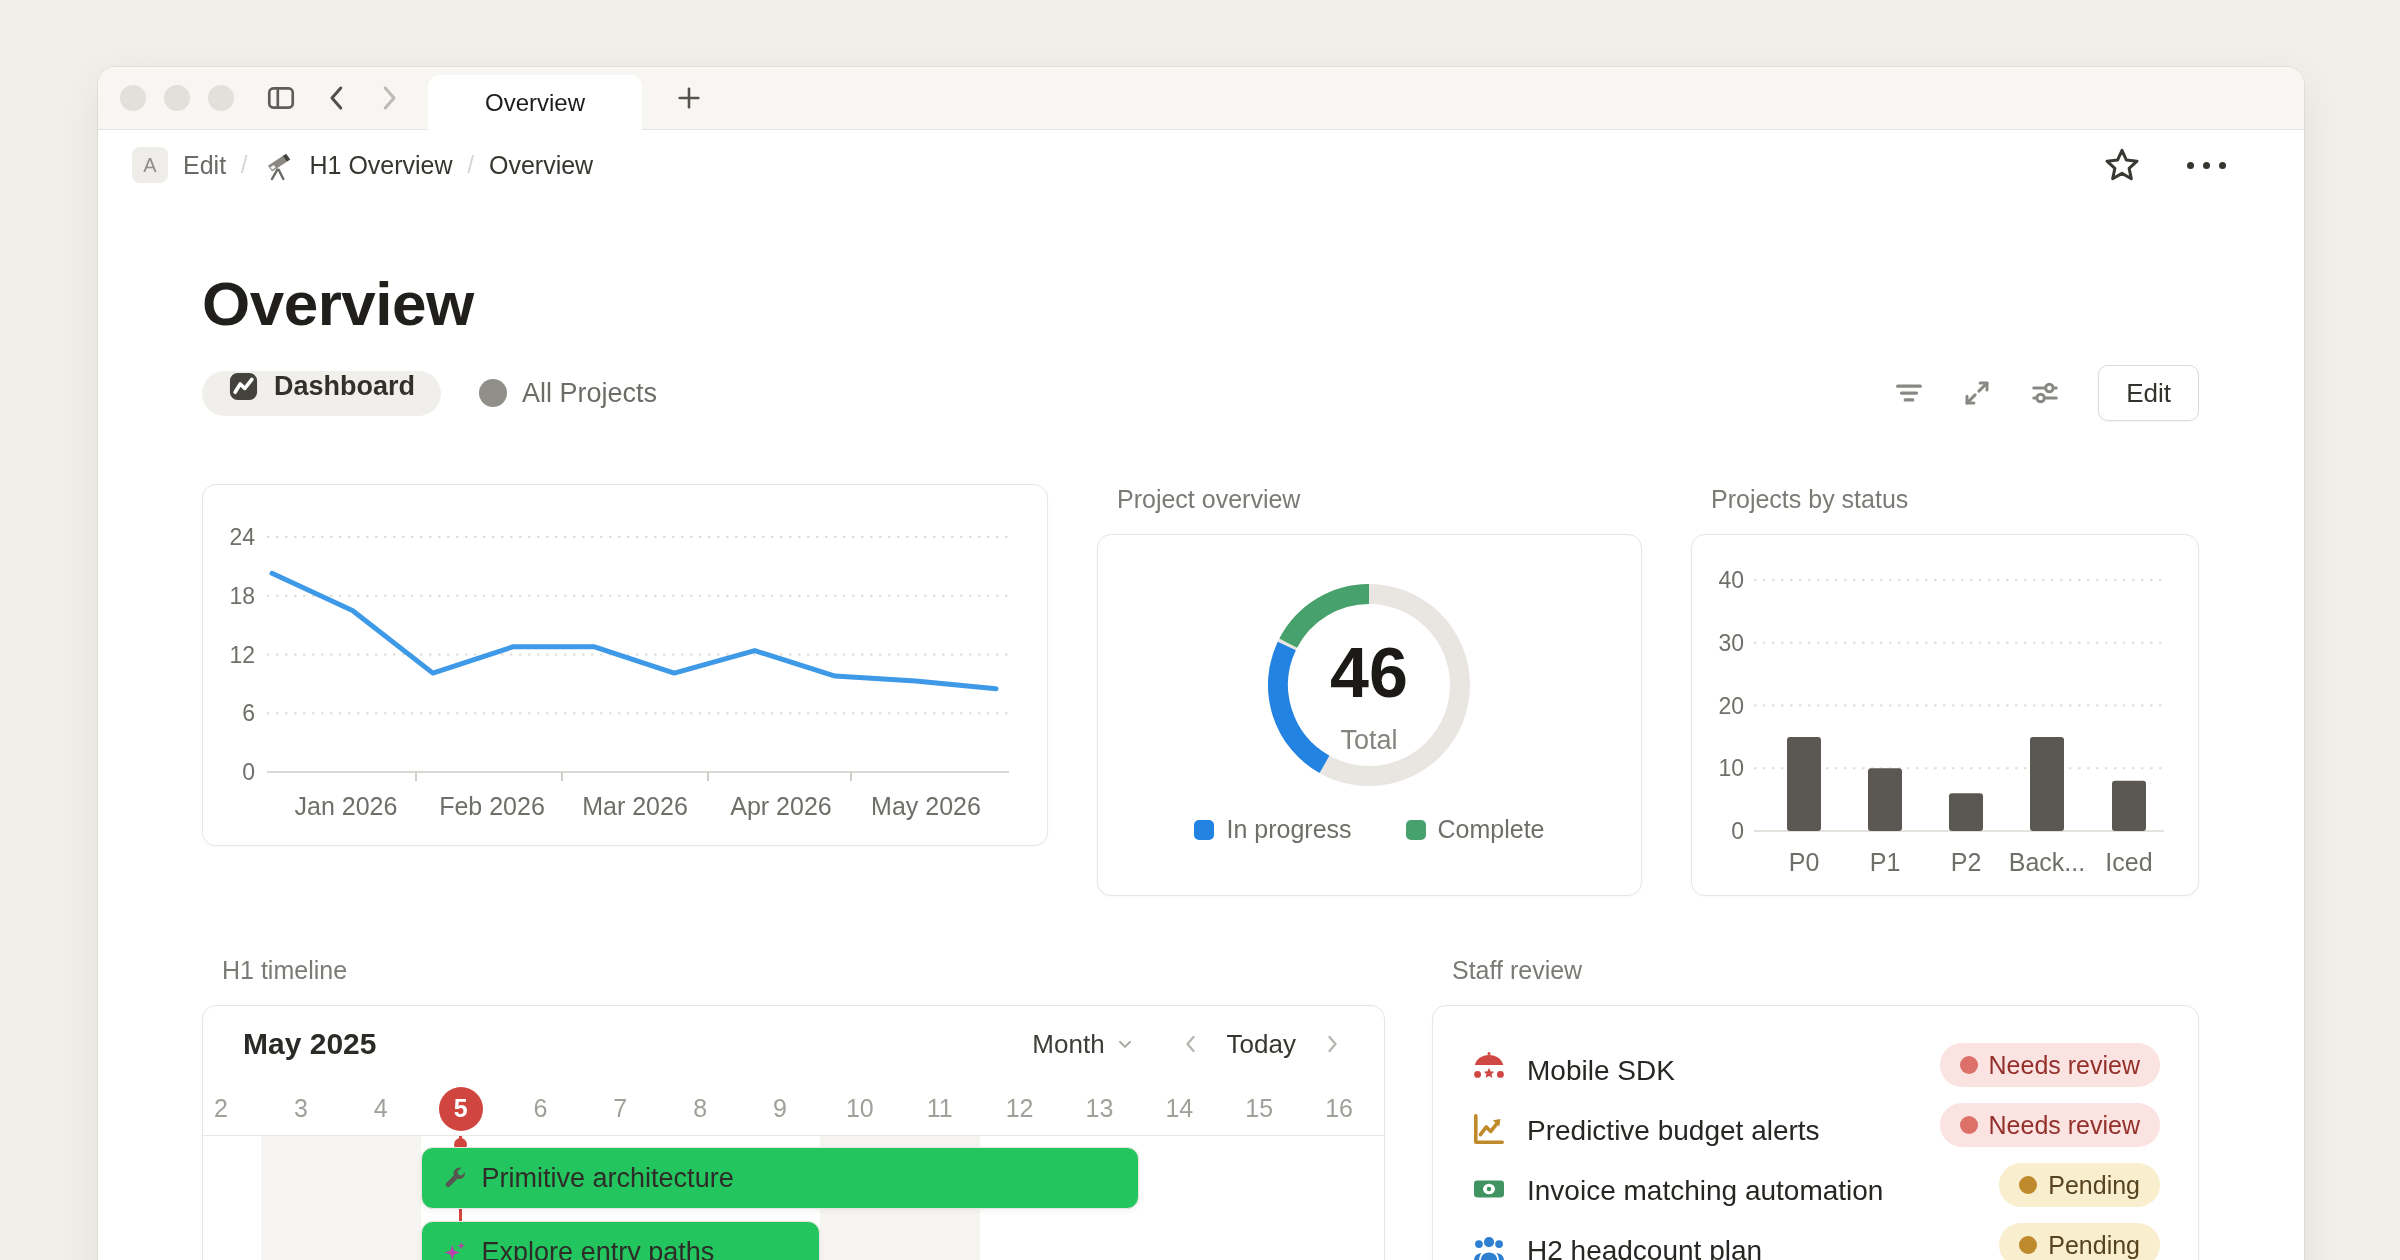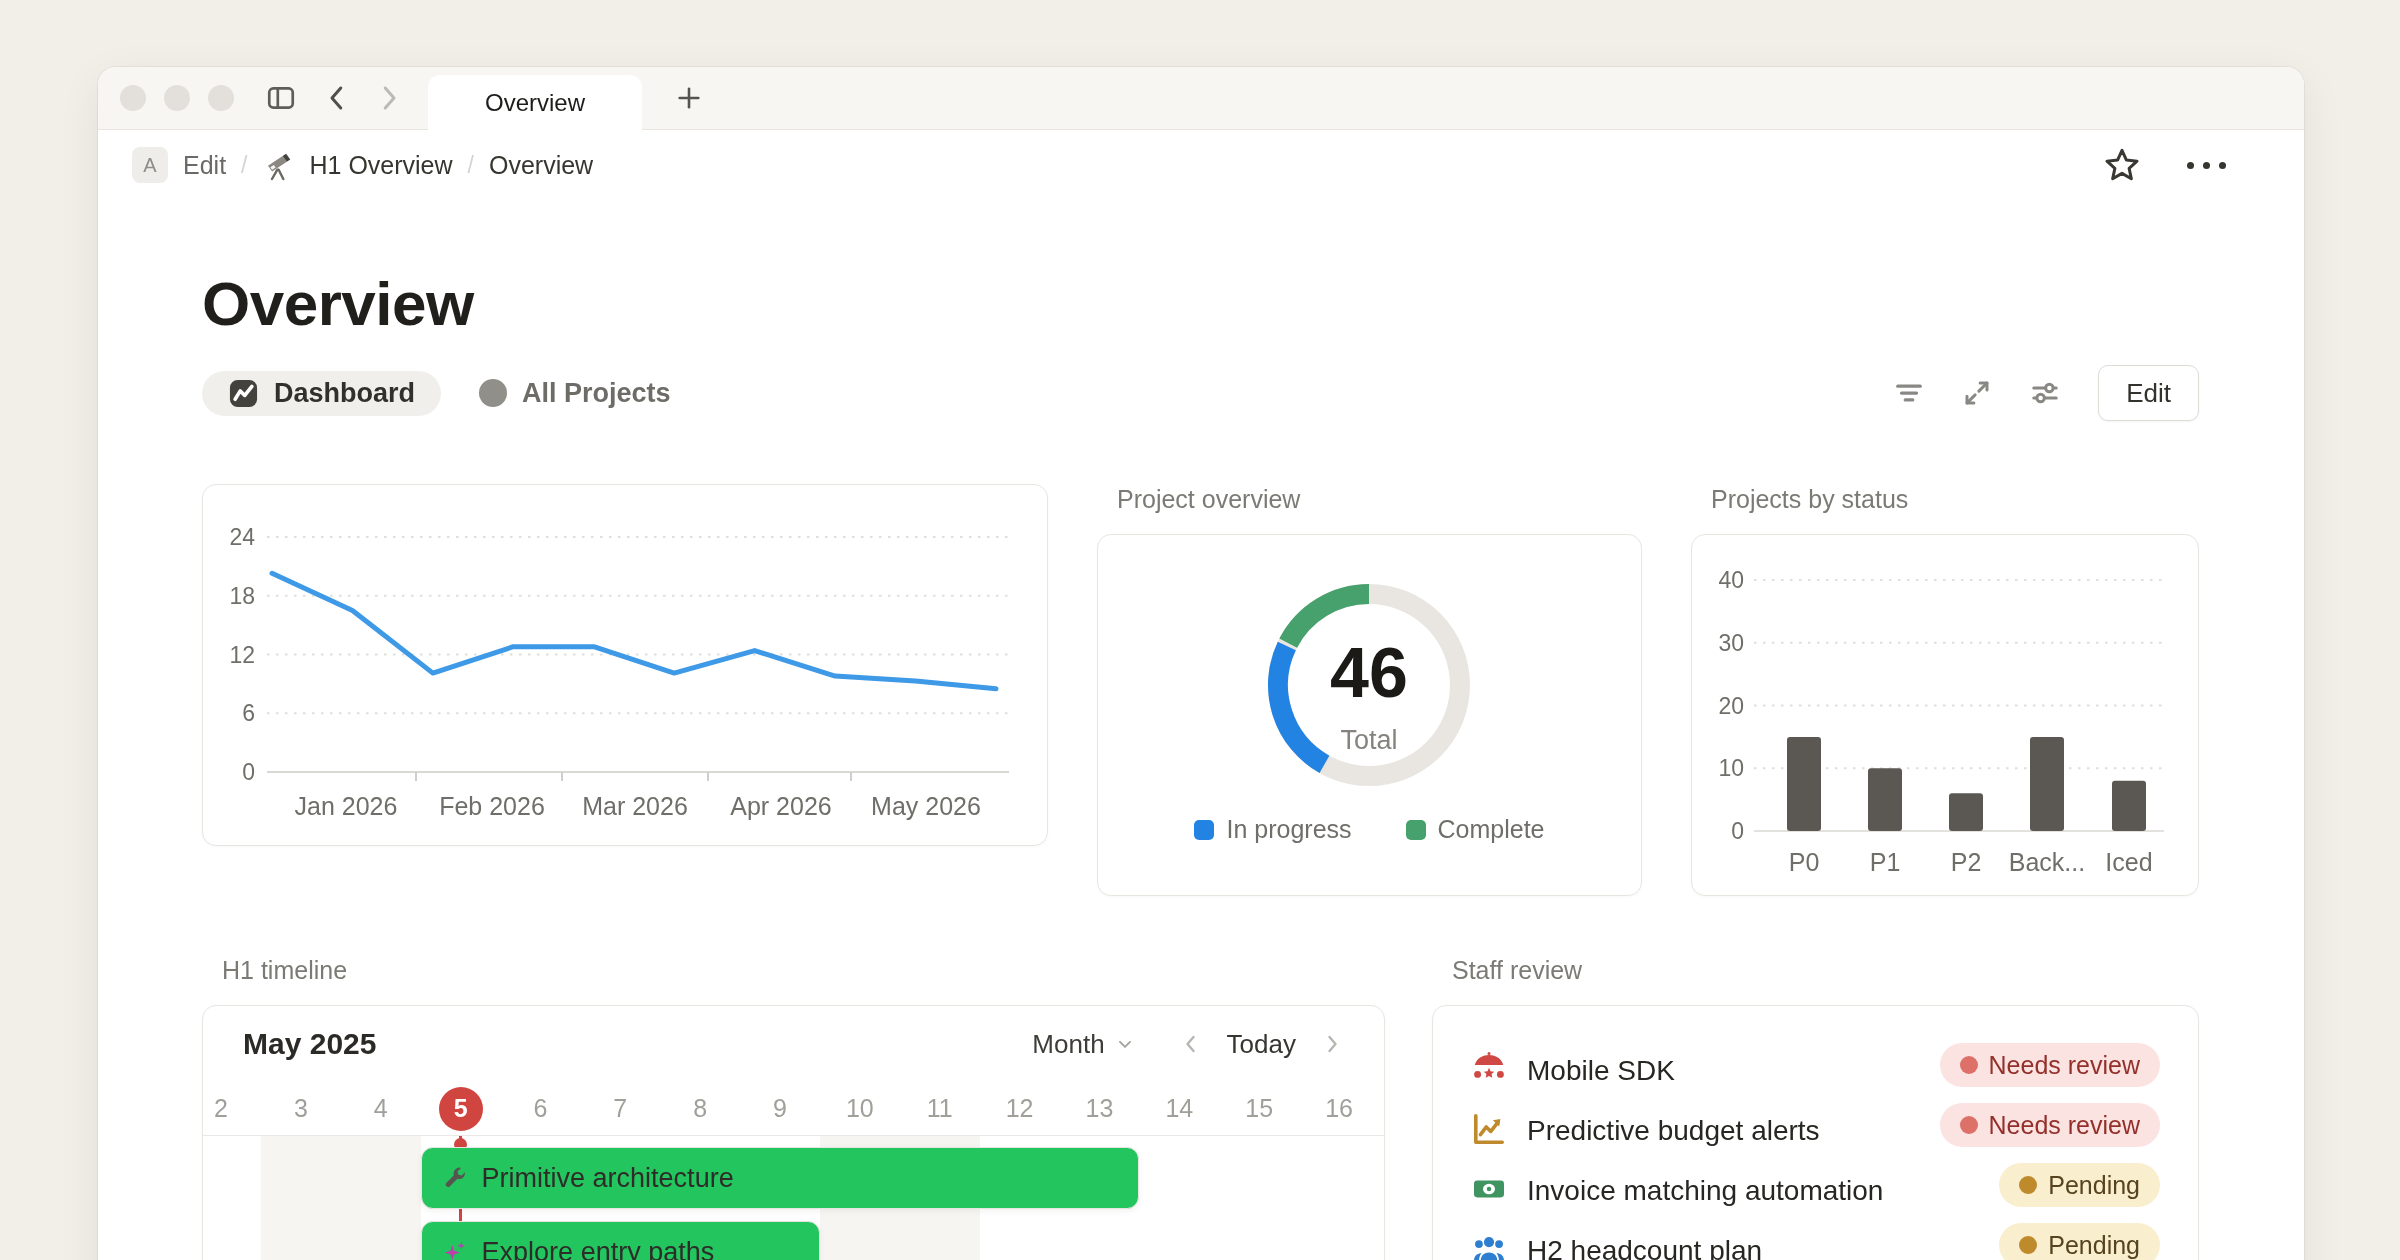--- a/index.html
+++ b/index.html
@@ -26,25 +26,25 @@
   .crumb{font-size:25px;color:#37352f;}
   .crumb.dim{color:#6b6a66;}
   .crumb-sep{font-size:23px;color:#d6d4cf;}
   .crumb-right{margin-left:auto;display:flex;align-items:center;gap:46px;margin-right:44px;}
   .dots3{display:flex;gap:9px;}
   .dots3 i{width:7px;height:7px;border-radius:50%;background:#37352f;display:block;}
   
   .content{margin-left:104px;width:1997px;}
   h1.pagetitle{margin:0;padding-top:68px;font-size:62px;line-height:72px;font-weight:700;color:#201f1c;letter-spacing:-0.5px;}
   .viewrow{margin-top:24px;height:58px;display:flex;align-items:center;}
-  .pill{height:45px;padding:0 26px;border-radius:29px;background:#f1efeb;display:flex;align-items:center;gap:15px;}
+  .pill{height:45px;padding:0 26px;border-radius:29px;background:#f1efeb;display:flex;align-items:flex-start;gap:15px;}
   .pill .label{font-size:27px;font-weight:700;color:#32302b;}
   .vtab2{margin-left:38px;display:flex;align-items:center;gap:15px;}
   .vtab2 .dot{width:28px;height:28px;border-radius:50%;background:#918f89;}
-  .vtab2 .label{font-size:27px;font-weight:700;color:#6e6c67;}
+  .vtab2 .label{font-size:27px;font-weight:400;color:#6e6c67;}
   .toolbar{margin-left:auto;display:flex;align-items:center;gap:38px;}
   .tbicon{width:30px;height:30px;display:flex;align-items:center;justify-content:center;}
   .btn-edit{height:54px;padding:0 27px;border:1px solid #dfdcd6;border-radius:10px;background:#fff;
     box-shadow:0 1px 2px rgba(15,15,15,0.05);font-size:26px;color:#34322d;display:flex;align-items:center;}
   
   .cardsrow{margin-top:62px;display:flex;gap:49px;}
   .section-title{font-size:25px;line-height:31px;color:#7b7a75;margin:0 0 19px 20px;}
   .card{background:#fff;border:1px solid #e9e6e1;border-radius:14px;box-shadow:0 1px 3px rgba(0,0,0,0.03);
     position:relative;box-sizing:border-box;}
   .card.chart{height:362px;}

